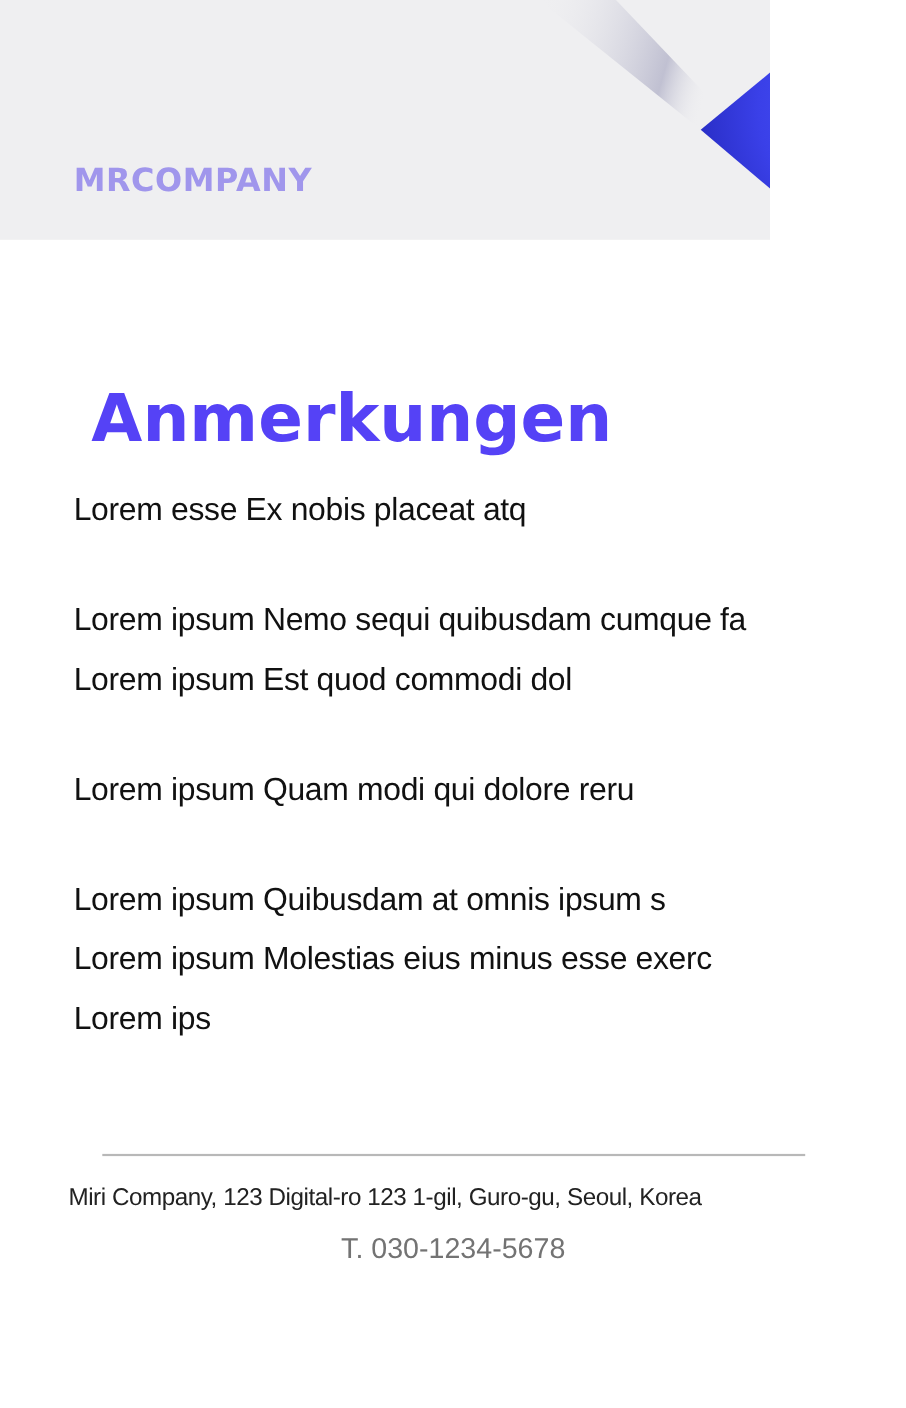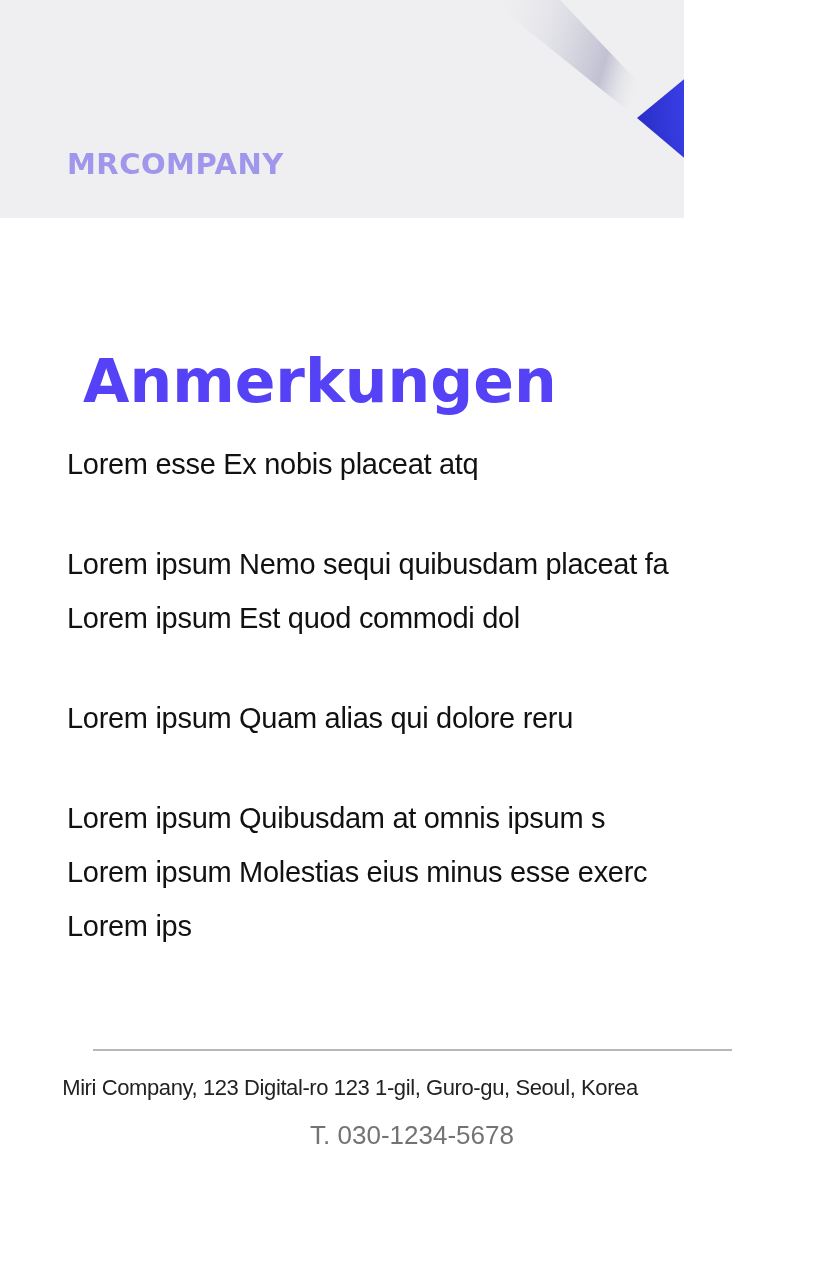--- a/index.html
+++ b/index.html
@@ -14,20 +14,21 @@
       overflow: hidden;
       font-family: "Liberation Sans", "DejaVu Sans", sans-serif;
     }
     .header {
       position: absolute;
       left: 0; top: 0;
       width: 684px;
       height: 218px;
       background: #efeff1;
       overflow: hidden;
+      padding-left: 16px;
     }
     .header svg {
       position: absolute;
       left: 0; top: 0;
     }
     .brand {
       position: absolute;
       left: 67px;
       top: 147px;
       font-size: 29px;
@@ -106,22 +107,22 @@
     <polygon points="490,0 560,0 660,105 637,118" fill="url(#shadowGrad)"></polygon>
 
     <polygon points="780,0 824,0 824,218 755,218 637,118" fill="url(#blueGrad)"></polygon>
   </svg>
   <div class="brand">MRCOMPANY</div>
 </div>
 
 <h1 class="title">Anmerkungen</h1>
 
 <div class="body-line" style="top:446px;">Lorem esse Ex nobis placeat atq</div>
-<div class="body-line" style="top:546px;">Lorem ipsum Nemo sequi quibusdam placeat fa</div>
+<div class="body-line" style="top:546px;">Lorem ipsum Nemo sequi quibusdam cumque fa</div>
 <div class="body-line" style="top:600px;">Lorem ipsum Est quod commodi dol</div>
-<div class="body-line" style="top:700px;">Lorem ipsum Quam alias qui dolore reru</div>
+<div class="body-line" style="top:700px;">Lorem ipsum Quam modi qui dolore reru</div>
 <div class="body-line" style="top:800px;">Lorem ipsum Quibusdam at omnis ipsum s</div>
 <div class="body-line" style="top:854px;">Lorem ipsum Molestias eius minus esse exerc</div>
 <div class="body-line" style="top:908px;">Lorem ips</div>
 
 <div class="divider"></div>
 <div class="footer-address">Miri Company, 123 Digital-ro 123 1-gil, Guro-gu, Seoul, Korea</div>
 <div class="footer-phone">T. 030-1234-5678</div>
 
 </body></html>

